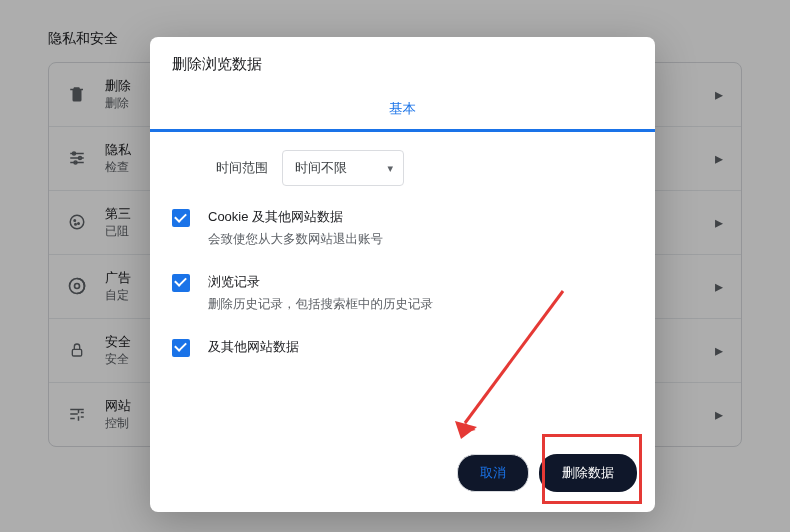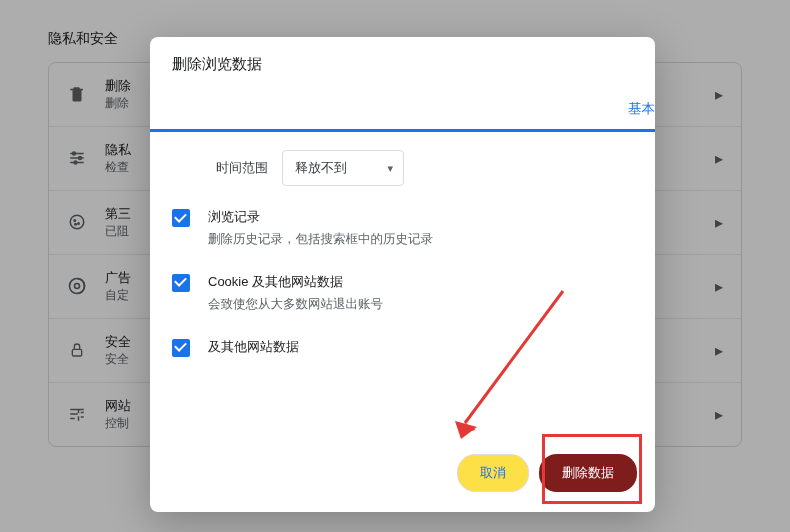--- a/index.html
+++ b/index.html
@@ -87,21 +87,21 @@
       font-size: 15px;
       color: #202124;
     }
     .tabs {
       display: flex;
       border-bottom: 1px solid #e0e0e0;
       margin-top: 6px;
     }
     .tab {
       flex: 1;
-      text-align: right;
+      text-align: center;
       padding: 12px 0 13px 0;
       color: #5f6368;
       font-size: 13.5px;
       cursor: pointer;
       position: relative;
     }
     .tab.active {
       color: #1a73e8;
     }
     .tab.active::after {
@@ -189,26 +189,26 @@
       gap: 10px;
     }
     .btn {
       border-radius: 18px;
       padding: 9px 22px;
       font-size: 13px;
       cursor: pointer;
       border: 1px solid transparent;
     }
     .btn-cancel {
-      background: #fde047;
+      background: #0f172a;
       color: #1a73e8;
       border-color: #dadce0;
     }
     .btn-primary {
-      background: #7f1d1d;
+      background: #0f172a;
       color: #fff;
     }
     .annotation-box {
       position: absolute;
       border: 3px solid #e53935;
       pointer-events: none;
     }
     .annotation-arrow {
       position: absolute;
       pointer-events: none;
@@ -319,43 +319,43 @@
   <div class="dialog-title">删除浏览数据</div>
 
   <div class="tabs">
     <div class="tab active">基本</div>
   </div>
 
   <div class="dialog-body">
     <div class="time-row">
       <span class="time-label">时间范围</span>
       <div class="time-select">
-        <span>释放不到</span>
+        <span>时间不限</span>
+      </div>
+    </div>
+
+    <div class="option-row">
+      <div class="checkbox"></div>
+      <div class="option-text">
+        <div class="opt-title">Cookie 及其他网站数据</div>
+        <div class="opt-desc">会致使您从大多数网站退出账号</div>
       </div>
     </div>
 
     <div class="option-row">
       <div class="checkbox"></div>
       <div class="option-text">
         <div class="opt-title">浏览记录</div>
         <div class="opt-desc">删除历史记录，包括搜索框中的历史记录</div>
       </div>
     </div>
 
     <div class="option-row">
       <div class="checkbox"></div>
       <div class="option-text">
-        <div class="opt-title">Cookie 及其他网站数据</div>
-        <div class="opt-desc">会致使您从大多数网站退出账号</div>
-      </div>
-    </div>
-
-    <div class="option-row">
-      <div class="checkbox"></div>
-      <div class="option-text">
         <div class="opt-title">及其他网站数据</div>
       </div>
     </div>
   </div>
 
   <div class="dialog-footer">
     <div class="btn btn-cancel">取消</div>
     <div class="btn btn-primary">删除数据</div>
   </div>
 </div>

